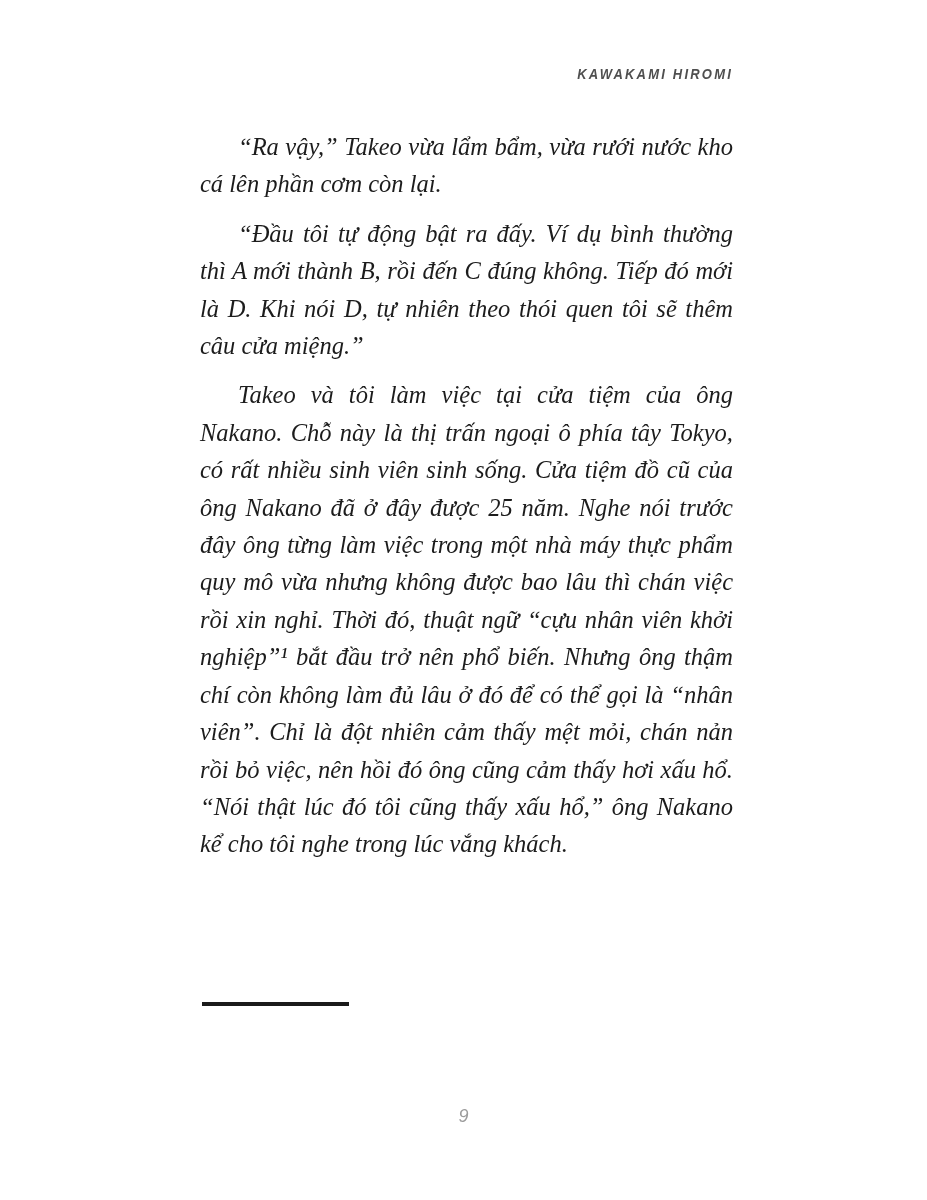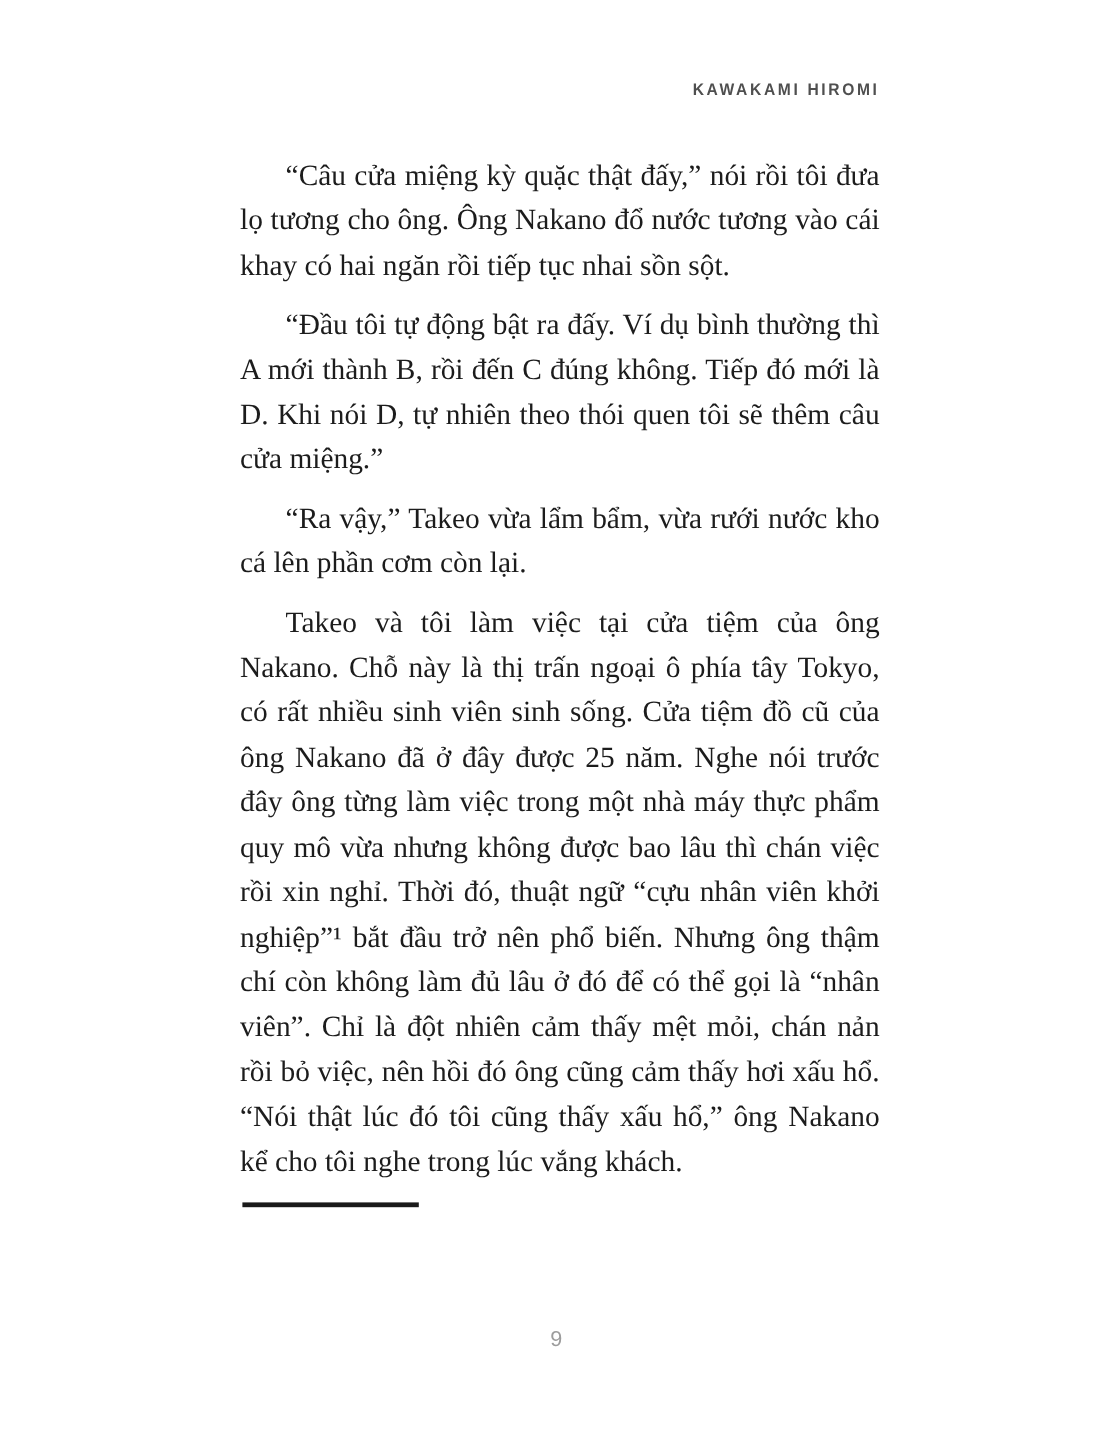--- a/index.html
+++ b/index.html
@@ -6,20 +6,21 @@
     margin: 0;
     padding: 0;
     background: #ffffff;
   }
   .page {
     position: relative;
     width: 927px;
     height: 1200px;
     background: #ffffff;
     overflow: hidden;
+    font-style: italic;
   }
   .running-head {
     position: absolute;
     top: 66px;
     right: 194px;
     font-family: "Liberation Sans", sans-serif;
     font-weight: 700;
     font-size: 13px;
     letter-spacing: 2.2px;
     color: #4f4f4f;
@@ -78,23 +79,22 @@
   }
 </style>
 </head>
 <body>
 
 <div class="page">
 
   <div class="running-head">KAWAKAMI HIROMI</div>
 
   <div class="body-text">
-    <p>“Câu cửa miệng kỳ quặc thật đấy,” nói rồi tôi đưa lọ tương cho ông. Ông Nakano đổ nước tương vào cái khay có hai ngăn rồi tiếp tục nhai sồn sột.</p>
+    <p>“Ra vậy,” Takeo vừa lẩm bẩm, vừa rưới nước kho cá lên phần cơm còn lại.</p>
     <p>“Đầu tôi tự động bật ra đấy. Ví dụ bình thường thì A mới thành B, rồi đến C đúng không. Tiếp đó mới là D. Khi nói D, tự nhiên theo thói quen tôi sẽ thêm câu cửa miệng.”</p>
-    <p>“Ra vậy,” Takeo vừa lẩm bẩm, vừa rưới nước kho cá lên phần cơm còn lại.</p>
     <p>Takeo và tôi làm việc tại cửa tiệm của ông Nakano. Chỗ này là thị trấn ngoại ô phía tây Tokyo, có rất nhiều sinh viên sinh sống. Cửa tiệm đồ cũ của ông Nakano đã ở đây được 25 năm. Nghe nói trước đây ông từng làm việc trong một nhà máy thực phẩm quy mô vừa nhưng không được bao lâu thì chán việc rồi xin nghỉ. Thời đó, thuật ngữ “cựu nhân viên khởi nghiệp”¹ bắt đầu trở nên phổ biến. Nhưng ông thậm chí còn không làm đủ lâu ở đó để có thể gọi là “nhân viên”. Chỉ là đột nhiên cảm thấy mệt mỏi, chán nản rồi bỏ việc, nên hồi đó ông cũng cảm thấy hơi xấu hổ. “Nói thật lúc đó tôi cũng thấy xấu hổ,” ông Nakano kể cho tôi nghe trong lúc vắng khách.</p>
   </div>
 
   <div class="footnote-rule"></div>
 
 
   <div class="page-number">9</div>
 
 </div>
 

